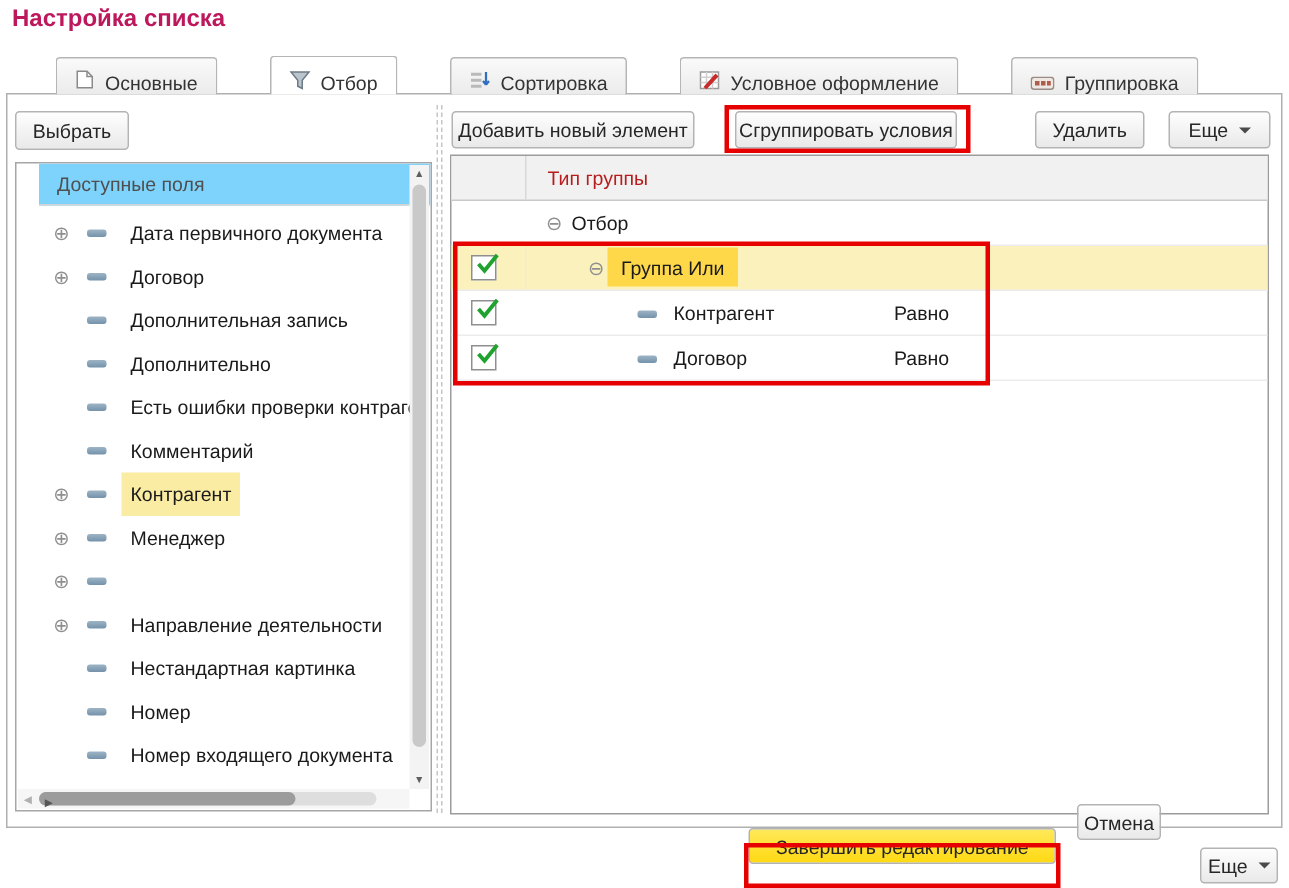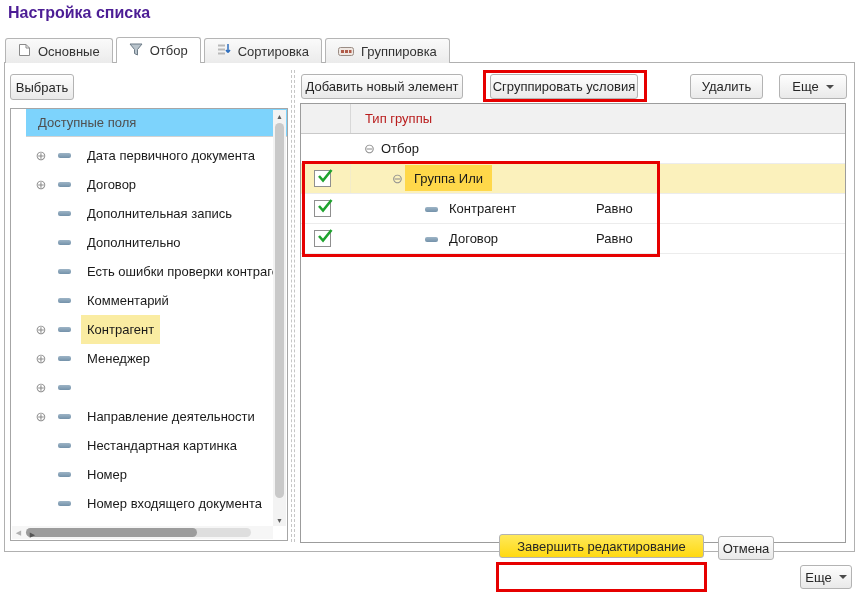--- a/index.html
+++ b/index.html
@@ -2,26 +2,26 @@
 <html><head>
 <meta charset="utf-8">
 <style>
   html,body{margin:0;padding:0;}
   body{
     width:859px;height:592px;position:relative;overflow:hidden;
     font-family:"Liberation Sans",sans-serif;font-size:13px;color:#1a1a1a;background:#fff;
   }
   .abs{position:absolute;}
   
-  .title{left:8px;top:4px;font-size:16px;font-weight:600;color:#4c1d95;}
+  .title{left:8px;top:4px;font-size:16px;font-weight:600;color:#be185d;}
   
   .tabs{left:5px;top:37px;height:26px;display:flex;align-items:flex-end;gap:3px;z-index:3;}
-  .tab{display:flex;align-items:center;gap:7px;padding:0 12px;height:25px;box-sizing:border-box;
+  .tab{display:flex;align-items:flex-end;gap:7px;padding:0 12px;height:25px;box-sizing:border-box;
     border:1px solid #b5b5b5;border-bottom:none;border-radius:3px 3px 0 0;
-    background:linear-gradient(#fafafa,#ebebeb);color:#333;cursor:default;white-space:nowrap;}
+    background:linear-gradient(#fafafa,#ebebeb);color:#333;cursor:default;white-space:nowrap;margin-left:32px;}
   .tab.active{background:#fff;height:26px;z-index:4;}
   .tab svg{flex:0 0 auto;}
   
   .panel{left:4px;top:62px;width:851px;height:490px;border:1px solid #b0b0b0;background:#fff;box-sizing:border-box;}
   
   .btn{position:absolute;height:25px;box-sizing:border-box;border:1px solid #b3b3b3;border-radius:3px;
     background:linear-gradient(#fefefe,#e9e9e9);display:flex;align-items:center;justify-content:center;
     padding:0 10px;color:#262626;font-size:13px;white-space:nowrap;cursor:default;}
   .btn-yellow{background:linear-gradient(#ffe95a,#ffd912);}
   .dd-arrow{width:0;height:0;border-left:4px solid transparent;border-right:4px solid transparent;
@@ -94,33 +94,41 @@
   <div class="tab">
     <span><svg width="14" height="13" viewBox="0 0 14 13">
           <rect x="1" y="1.5" width="7" height="2" fill="#b9b9b9"></rect>
           <rect x="1" y="5.5" width="7" height="2" fill="#b9b9b9"></rect>
           <rect x="1" y="9.5" width="7" height="2" fill="#b9b9b9"></rect>
           <path d="M11 1 V9.5 M11 9.5 L9 7 M11 9.5 L13 7" stroke="#2f6fbe" stroke-width="1.5" fill="none"></path>
         </svg></span>
     <span>Сортировка</span>
   </div>
   <div class="tab">
+    <span><svg width="14" height="13" viewBox="0 0 14 13">
+          <rect x="1" y="1" width="12" height="11" fill="#fff" stroke="#9a9a9a"></rect>
+          <path d="M1 4.5 H13 M1 8 H13 M5 1 V12 M9 1 V12" stroke="#cfcfcf"></path>
+          <path d="M3 11 L11 2 L13 4 L5 12.5 Z" fill="#c92a2a"></path>
+        </svg></span>
+    <span>Условное оформление</span>
+  </div>
+  <div class="tab">
     <span><svg width="16" height="9" viewBox="0 0 16 9">
           <rect x="0.5" y="0.5" width="15" height="8" rx="2" fill="#efe7e2" stroke="#9a8c84"></rect>
           <rect x="3" y="3" width="3" height="3" fill="#b05c4a"></rect>
           <rect x="7" y="3" width="3" height="3" fill="#b05c4a"></rect>
           <rect x="11" y="3" width="2.5" height="3" fill="#b05c4a"></rect>
         </svg></span>
     <span>Группировка</span>
   </div>
 </div>
 
 <div class="abs panel"></div>
 
-<button class="btn" style="left:10px;top:74px;width:64px;height:26px;">Выбрать</button>
+<button class="btn" style="left:10px;top:74px;width:76px;height:26px;">Выбрать</button>
 
 <div class="abs listbox">
   <div class="listheader">Доступные поля</div>
   <div class="listrows">
 
     <div class="titem" style="top:2px">
       <span class="expander">⊕</span>
       <span class="dash"></span>
       <span class="tlabel">Дата первичного документа</span>
     </div>
@@ -246,21 +254,21 @@
           </svg>
         </span>
       <span class="rdash"></span>
       <span class="rlabel" style="left:148px;">Договор</span>
       <span class="cmp">Равно</span>
     </div>
 
   </div>
 </div>
 
-<button class="btn btn-yellow" style="left:499px;top:534px;width:205px;height:24px;">Завершить редактирование</button>
+<button class="btn btn-yellow" style="left:499px;top:552px;width:205px;height:24px;">Завершить редактирование</button>
 <button class="btn" style="left:718px;top:536px;width:56px;height:24px;">Отмена</button>
 <button class="btn" style="left:800px;top:565px;width:52px;height:24px;padding:0 7px;">
   <span>Еще</span>
   <span class="dd-arrow"></span>
 </button>
 
 <div class="redbox" style="left:483px;top:70px;width:164px;height:32px;"></div>
 <div class="redbox" style="left:302px;top:161px;width:358px;height:96px;"></div>
 <div class="redbox" style="left:496px;top:562px;width:211px;height:30px;"></div>
 

